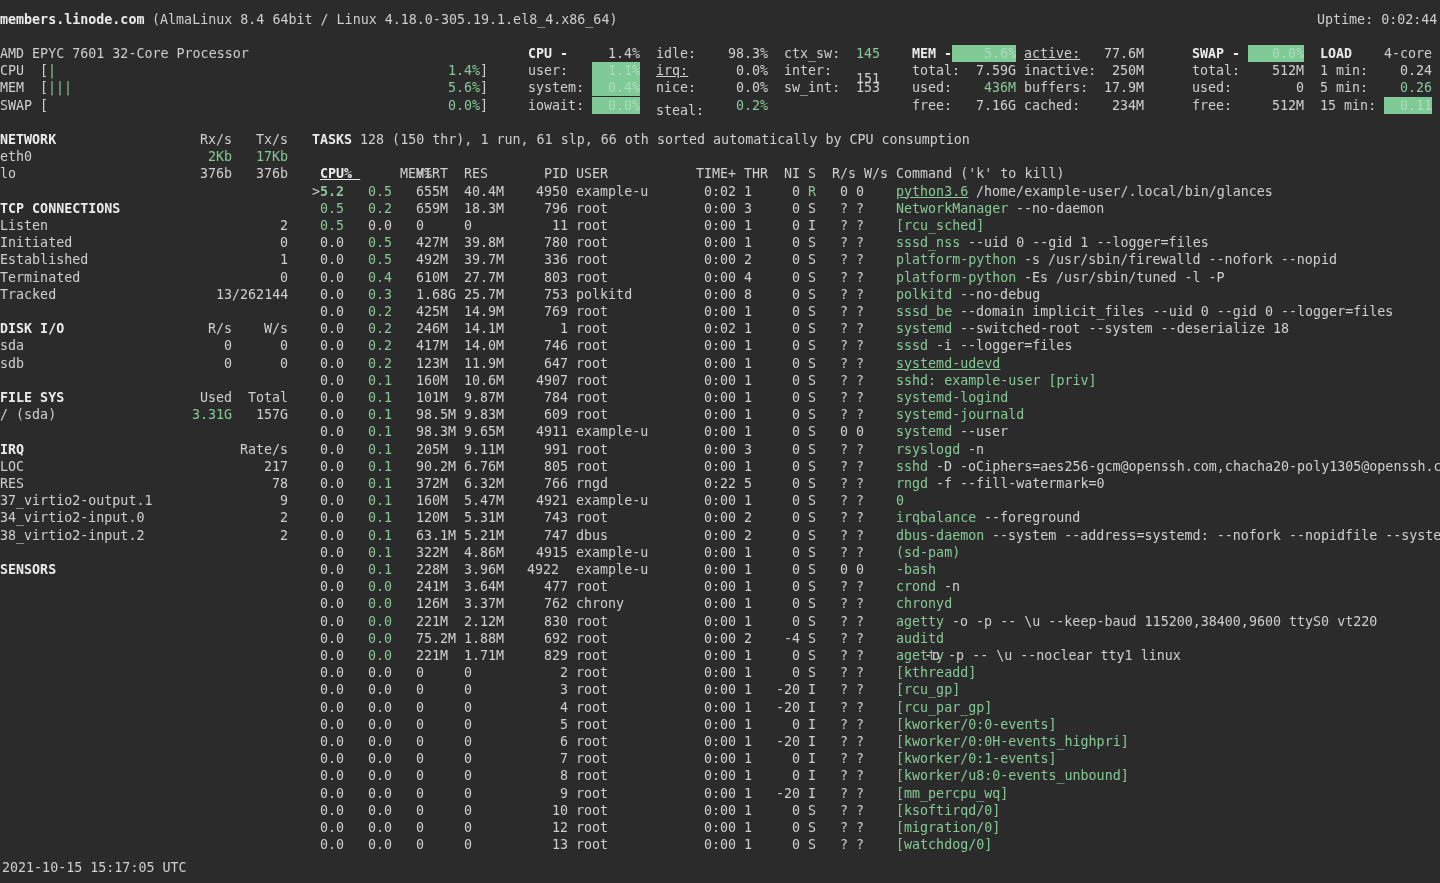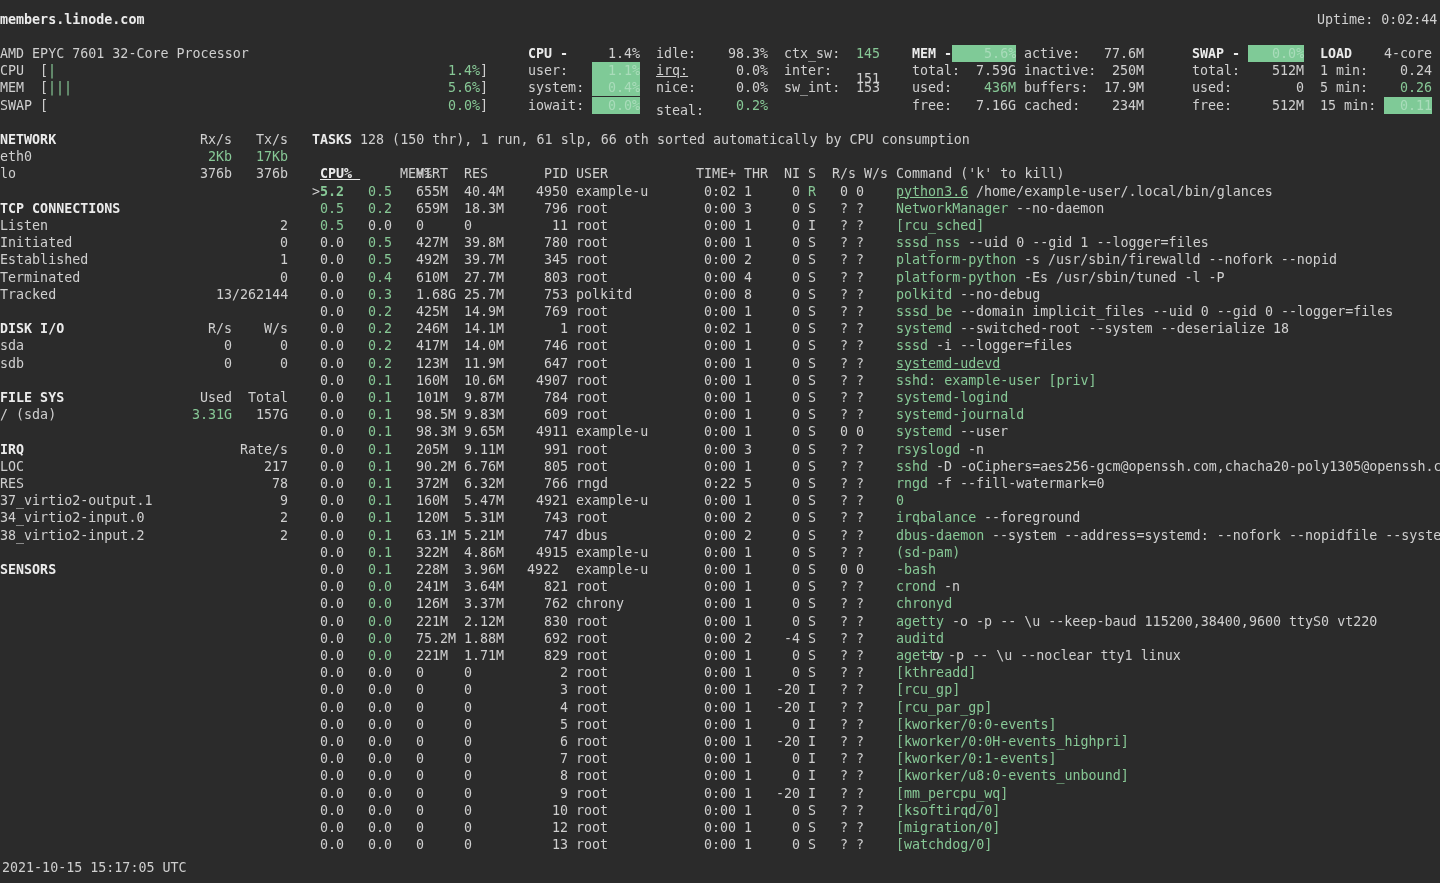--- a/index.html
+++ b/index.html
@@ -14,20 +14,21 @@
   .g{color:#87c896;}
   .gb{color:#87c896;font-weight:bold;}
   .hl{background:#7fca97;color:#a9dcba;}
   .u{text-decoration:underline;}
 </style>
 </head>
 <body>
 
 <div id="screen">
   <span class="cell b" style="left:0px;top:10.5px">members.linode.com</span>
+  <span class="cell t" style="left:144px;top:10.5px"> (AlmaLinux 8.4 64bit / Linux 4.18.0-305.19.1.el8_4.x86_64)</span>
   <span class="cell t" style="left:1317px;top:10.5px">Uptime: 0:02:44</span>
   <span class="cell t" style="left:2px;top:859px">2021-10-15 15:17:05 UTC</span>
   <div id="gen">
       <span class="cell t" style="left: 0px; top: 44.9px;">AMD EPYC 7601 32-Core Processor</span>
       <span class="cell t" style="left: 0px; top: 62.1px;">CPU</span>
       <span class="cell t" style="left: 40px; top: 62.1px;">[</span>
       <span class="cell g" style="left: 48px; top: 62.1px;">|</span>
       <span class="cell g" style="left: 448px; top: 62.1px;">1.4%</span>
       <span class="cell t" style="left: 480px; top: 62.1px;">]</span>
       <span class="cell t" style="left: 0px; top: 79.3px;">MEM</span>
@@ -62,21 +63,21 @@
       <span class="cell t" style="left: 784px; top: 79.3px;">sw_int:</span>
       <span class="cell t" style="left: 856px; top: 79.3px;">153</span>
       <span class="cell b" style="left: 912px; top: 44.9px;">MEM -</span>
       <span class="cell hl" style="left: 952px; top: 44.9px;">    5.6%</span>
       <span class="cell t" style="left: 912px; top: 62.1px;">total:</span>
       <span class="cell t" style="left: 976px; top: 62.1px;">7.59G</span>
       <span class="cell t" style="left: 912px; top: 79.3px;">used:</span>
       <span class="cell g" style="left: 984px; top: 79.3px;">436M</span>
       <span class="cell t" style="left: 912px; top: 96.5px;">free:</span>
       <span class="cell t" style="left: 976px; top: 96.5px;">7.16G</span>
-      <span class="cell t" style="left: 1024px; top: 44.9px;">active:</span>
+      <span class="cell t" style="left: 1024px; top: 44.9px; text-decoration: underline;">active:</span>
       <span class="cell t" style="left: 1104px; top: 44.9px;">77.6M</span>
       <span class="cell t" style="left: 1024px; top: 62.1px;">inactive:</span>
       <span class="cell t" style="left: 1112px; top: 62.1px;">250M</span>
       <span class="cell t" style="left: 1024px; top: 79.3px;">buffers:</span>
       <span class="cell t" style="left: 1104px; top: 79.3px;">17.9M</span>
       <span class="cell t" style="left: 1024px; top: 96.5px;">cached:</span>
       <span class="cell t" style="left: 1112px; top: 96.5px;">234M</span>
       <span class="cell b" style="left: 1192px; top: 44.9px;">SWAP -</span>
       <span class="cell hl" style="left: 1248px; top: 44.9px;">   0.0%</span>
       <span class="cell t" style="left: 1192px; top: 62.1px;">total:</span>
@@ -209,21 +210,21 @@
       <span class="cell t" style="left: 792px; top: 234.1px;">0</span>
       <span class="cell t" style="left: 808px; top: 234.1px;">S</span>
       <span class="cell t" style="left: 840px; top: 234.1px;">?</span>
       <span class="cell t" style="left: 856px; top: 234.1px;">?</span>
       <span class="cell g" style="left: 896px; top: 234.1px;">sssd_nss</span>
       <span class="cell t" style="left: 968px; top: 234.1px;">--uid 0 --gid 1 --logger=files</span>
       <span class="cell t" style="left: 320px; top: 251.3px;">0.0</span>
       <span class="cell g" style="left: 368px; top: 251.3px;">0.5</span>
       <span class="cell t" style="left: 416px; top: 251.3px;">492M</span>
       <span class="cell t" style="left: 464px; top: 251.3px;">39.7M</span>
-      <span class="cell t" style="left: 544px; top: 251.3px;">345</span>
+      <span class="cell t" style="left: 544px; top: 251.3px;">336</span>
       <span class="cell t" style="left: 576px; top: 251.3px;">root</span>
       <span class="cell t" style="left: 704px; top: 251.3px;">0:00</span>
       <span class="cell t" style="left: 744px; top: 251.3px;">2</span>
       <span class="cell t" style="left: 792px; top: 251.3px;">0</span>
       <span class="cell t" style="left: 808px; top: 251.3px;">S</span>
       <span class="cell t" style="left: 840px; top: 251.3px;">?</span>
       <span class="cell t" style="left: 856px; top: 251.3px;">?</span>
       <span class="cell g" style="left: 896px; top: 251.3px;">platform-python</span>
       <span class="cell t" style="left: 1024px; top: 251.3px;">-s /usr/sbin/firewalld --nofork --nopid</span>
       <span class="cell t" style="left: 320px; top: 268.5px;">0.0</span>
@@ -468,21 +469,21 @@
       <span class="cell t" style="left: 744px; top: 560.9px;">1</span>
       <span class="cell t" style="left: 792px; top: 560.9px;">0</span>
       <span class="cell t" style="left: 808px; top: 560.9px;">S</span>
       <span class="cell t" style="left: 840px; top: 560.9px;">0</span>
       <span class="cell t" style="left: 856px; top: 560.9px;">0</span>
       <span class="cell g" style="left: 896px; top: 560.9px;">-bash</span>
       <span class="cell t" style="left: 320px; top: 578.1px;">0.0</span>
       <span class="cell g" style="left: 368px; top: 578.1px;">0.0</span>
       <span class="cell t" style="left: 416px; top: 578.1px;">241M</span>
       <span class="cell t" style="left: 464px; top: 578.1px;">3.64M</span>
-      <span class="cell t" style="left: 544px; top: 578.1px;">821</span>
+      <span class="cell t" style="left: 544px; top: 578.1px;">477</span>
       <span class="cell t" style="left: 576px; top: 578.1px;">root</span>
       <span class="cell t" style="left: 704px; top: 578.1px;">0:00</span>
       <span class="cell t" style="left: 744px; top: 578.1px;">1</span>
       <span class="cell t" style="left: 792px; top: 578.1px;">0</span>
       <span class="cell t" style="left: 808px; top: 578.1px;">S</span>
       <span class="cell t" style="left: 840px; top: 578.1px;">?</span>
       <span class="cell t" style="left: 856px; top: 578.1px;">?</span>
       <span class="cell g" style="left: 896px; top: 578.1px;">crond</span>
       <span class="cell t" style="left: 944px; top: 578.1px;">-n</span>
       <span class="cell t" style="left: 320px; top: 595.3px;">0.0</span>

